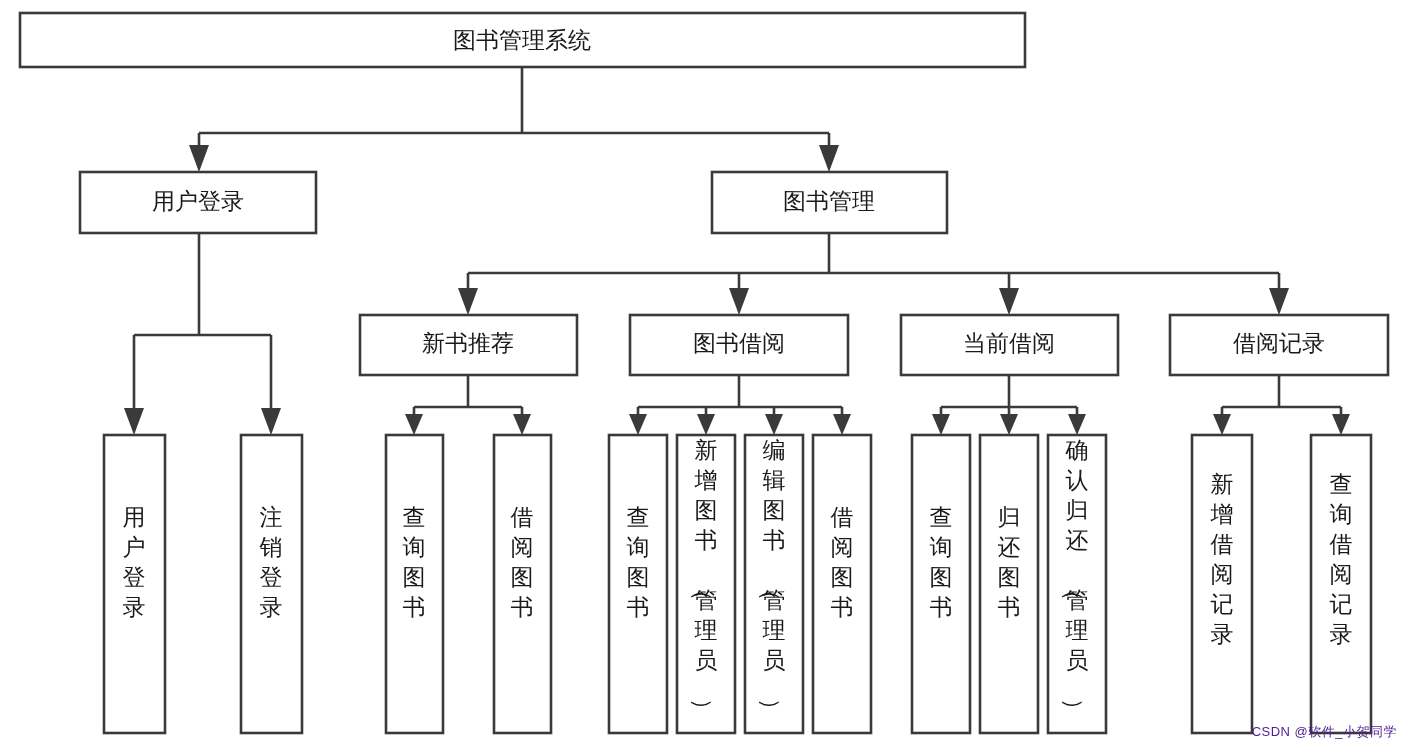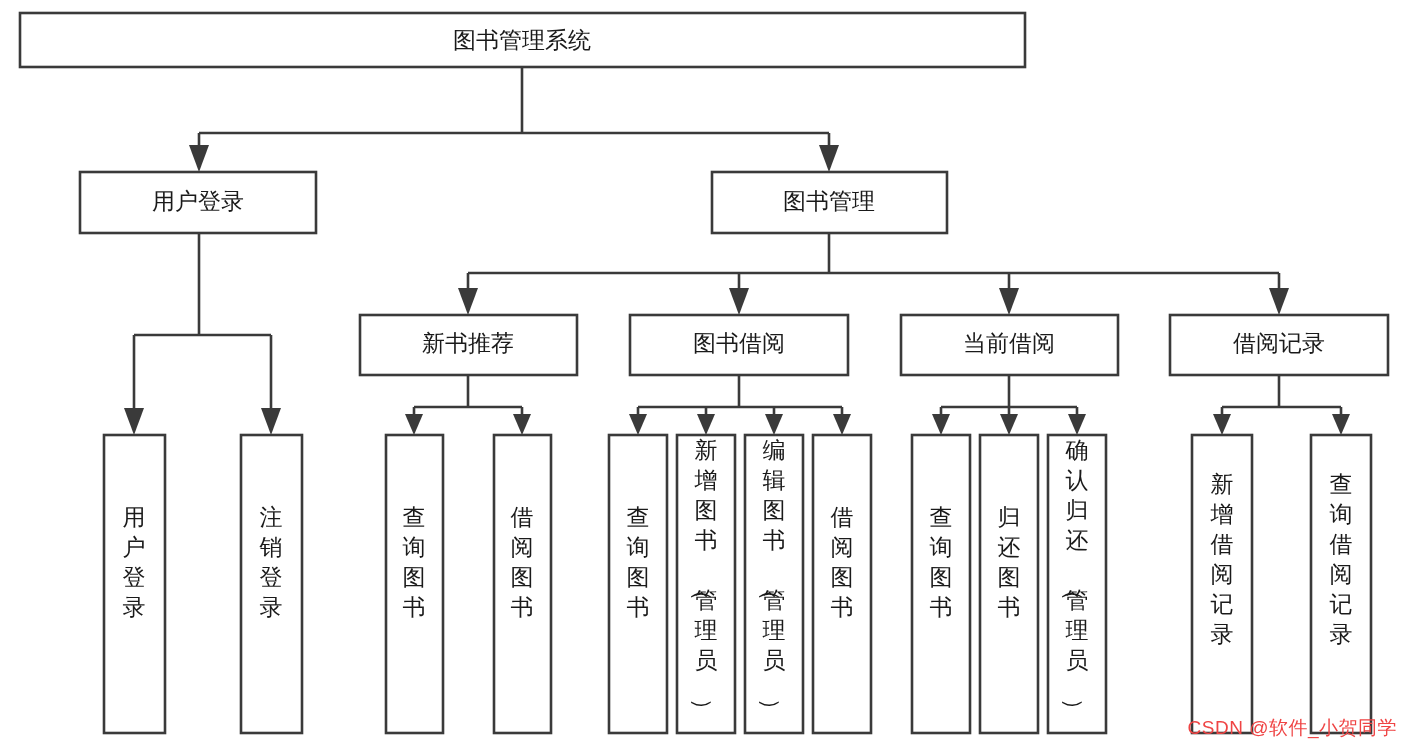--- a/index.html
+++ b/index.html
@@ -53,22 +53,22 @@
     font-family: "Liberation Sans", "DejaVu Sans", sans-serif;
     font-size: 23px;
     fill: #1a1a1a;
     text-anchor: middle;
   }
   .watermark {
     position: absolute;
     right: 8px;
     bottom: 6px;
     font-family: "Liberation Sans", "DejaVu Sans", sans-serif;
-    font-size: 19px;
-    color: #ef4444;
+    font-size: 13px;
+    color: #4c1d95;
     letter-spacing: 0.5px;
     white-space: nowrap;
     pointer-events: none;
   }
 </style>
 </head>
 <body>
 
 <div id="diagram-root">
 

